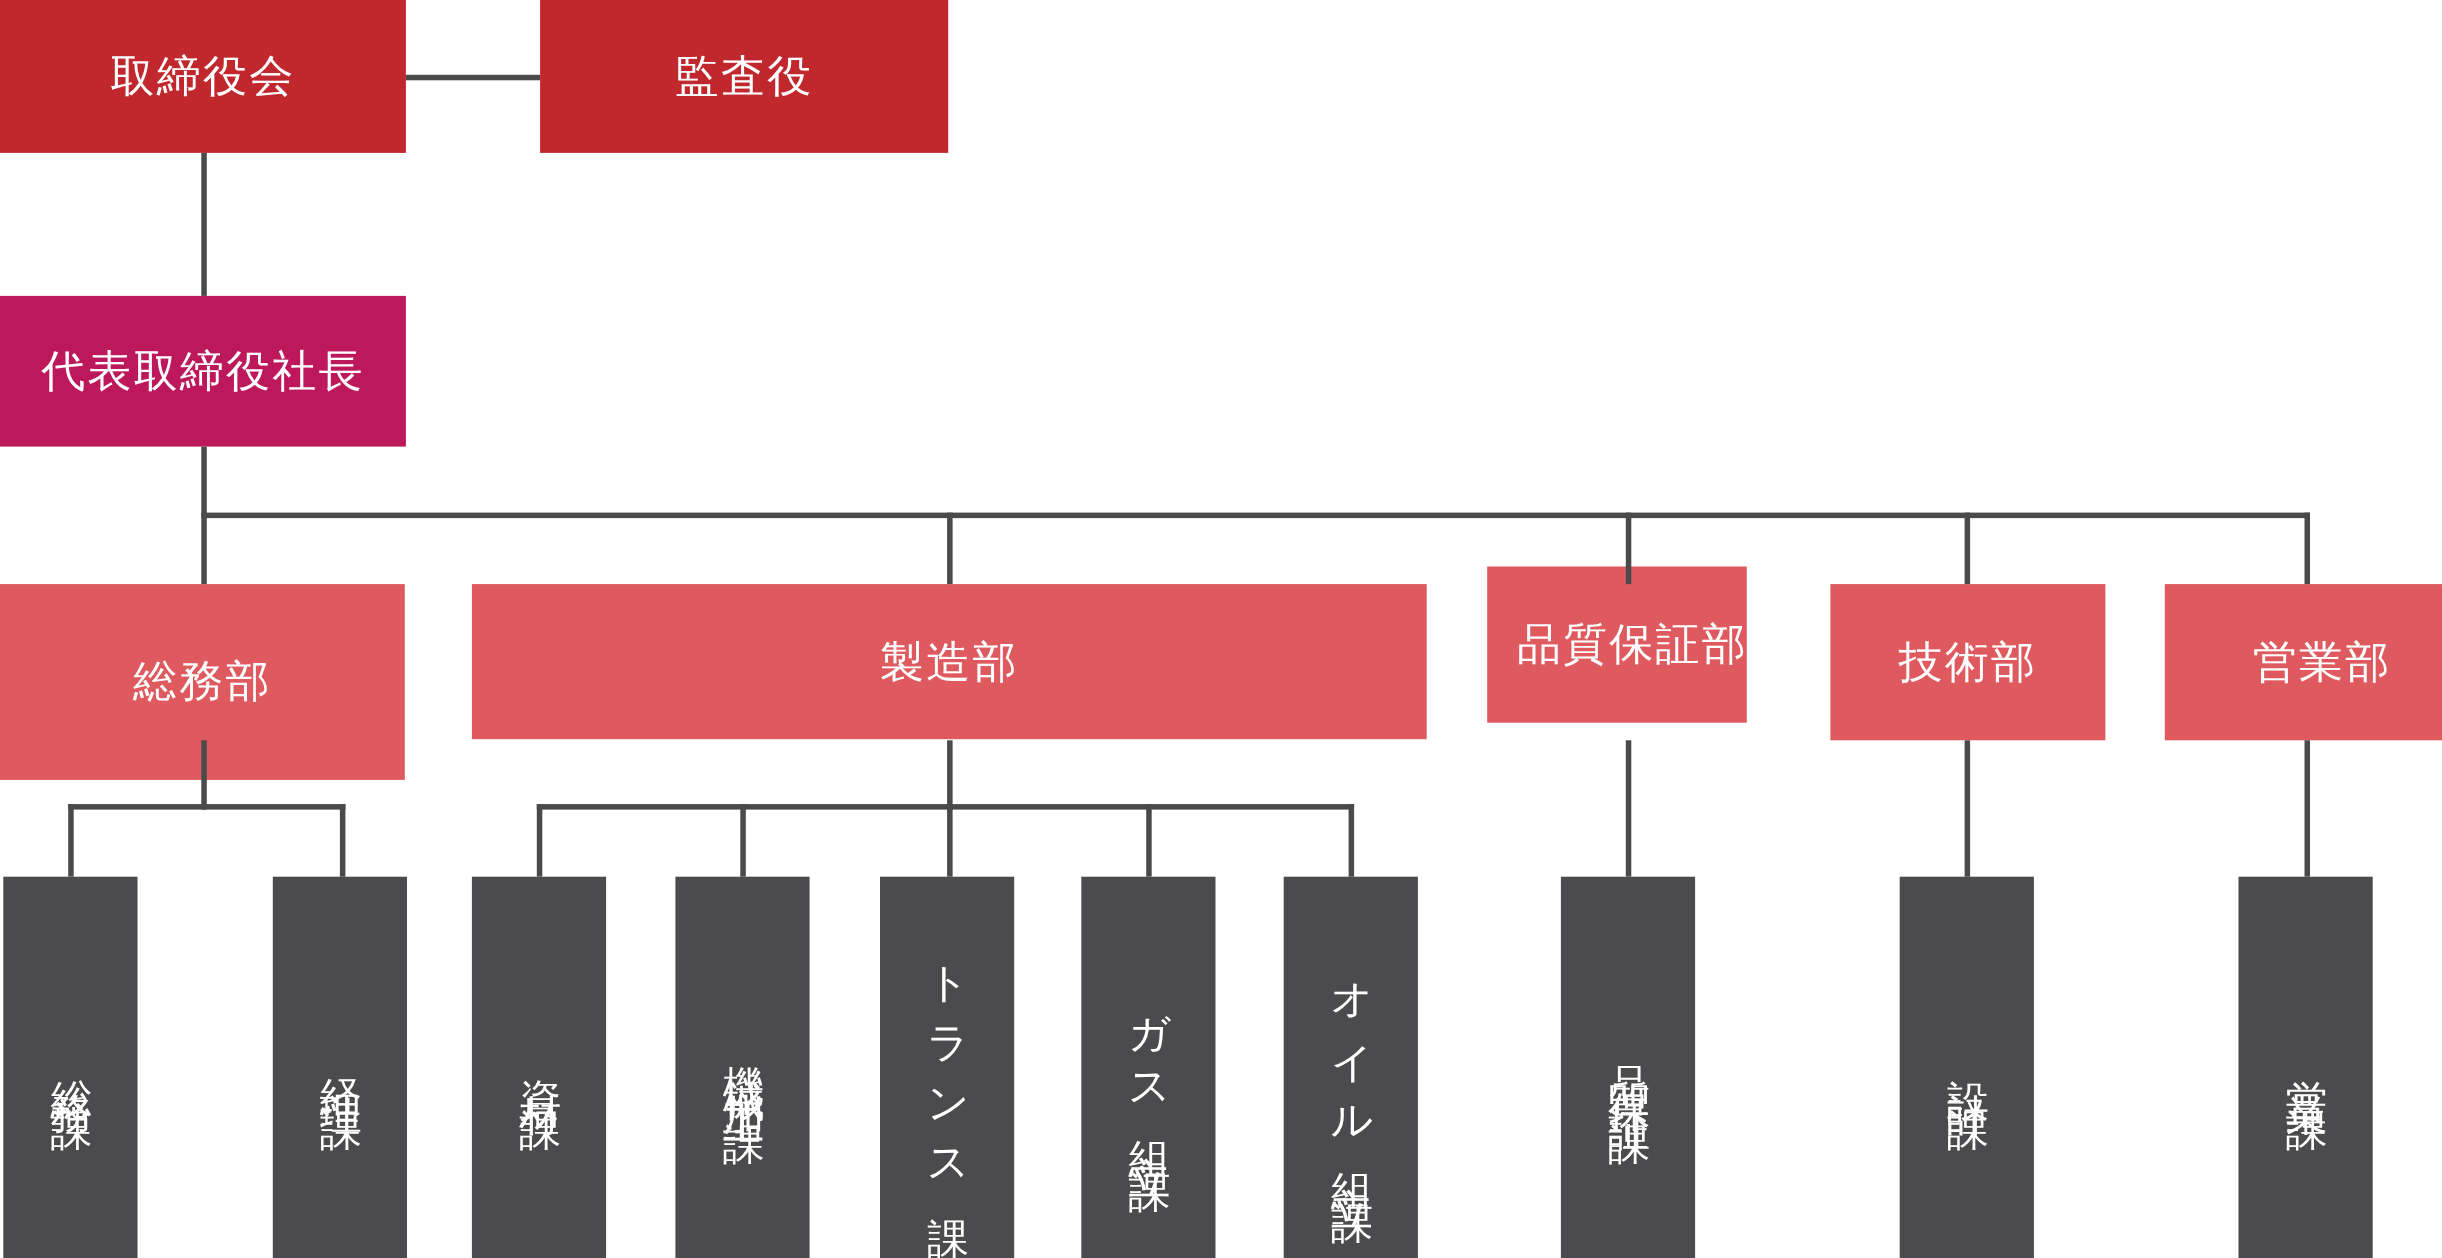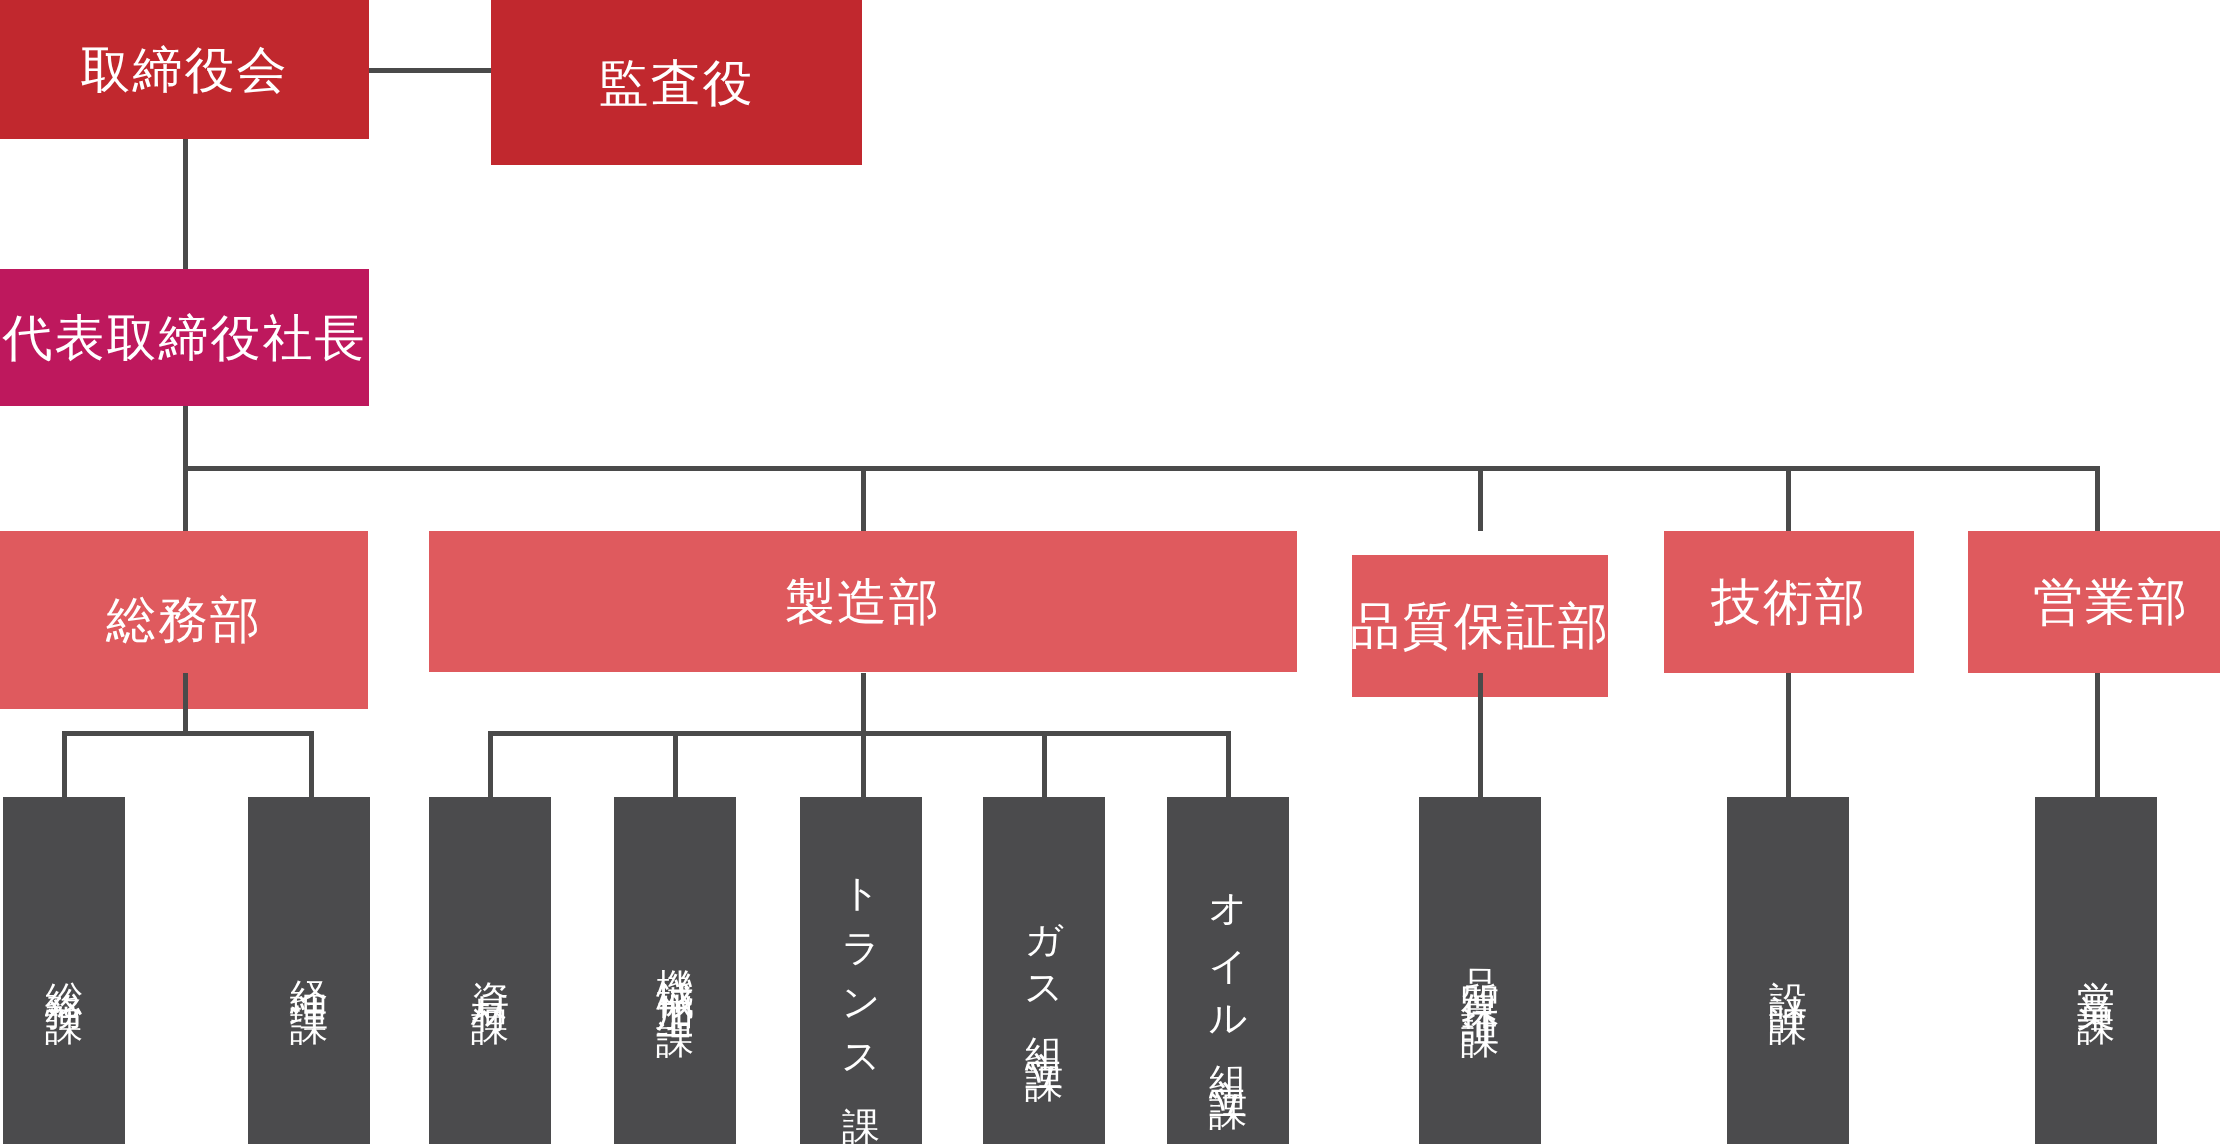--- a/index.html
+++ b/index.html
@@ -10,21 +10,21 @@
     background: #ffffff;
     font-family: "Liberation Sans", sans-serif;
     overflow: hidden;
   }
   .node {
     position: absolute;
     display: flex;
     align-items: center;
     justify-content: center;
     color: #ffffff;
-    font-size: 50px;
+    font-size: 40px;
     line-height: 1;
     letter-spacing: 2px;
     white-space: nowrap;
   }
   .node.exec   { background: #c1282e; }
   .node.pres   { background: #be185d; }
   .node.dept   { background: #df5a5e; }
   .node.sect   {
     background: #4b4b4d;
     font-size: 38px;
@@ -39,27 +39,27 @@
     position: absolute;
     background: #4a4a4a;
   }
 </style>
 </head>
 <body>
 
 <div id="stage">
 
   <div class="node exec" style="left:0; top:0; width:369px; height:139px;">取締役会</div>
-  <div class="node exec" style="left:491px; top:0; width:371px; height:165px;">監査役</div>
+  <div class="node exec" style="left:491px; top:0; width:371px; height:139px;">監査役</div>
 
   <div class="node pres" style="left:0; top:269px; width:369px; height:137px;">代表取締役社長</div>
 
   <div class="node dept" style="left:0; top:531px; width:368px; height:178px;">総務部</div>
   <div class="node dept" style="left:429px; top:531px; width:868px; height:141px;">製造部</div>
-  <div class="node dept" style="left:1352px; top:555px; width:256px; height:142px;">品質保証部</div>
+  <div class="node dept" style="left:1352px; top:515px; width:208px; height:142px;padding-left:28px;">品質保証部</div>
   <div class="node dept" style="left:1664px; top:531px; width:250px; height:142px;">技術部</div>
   <div class="node dept" style="left:1968px; top:531px; width:252px; height:142px;padding-left:17px;">営業部</div>
 
   <div class="node sect" style="left:3px; top:797px; width:122px; height:347px;">
     <span class="vtext">総務課</span>
   </div>
   <div class="node sect" style="left:248px; top:797px; width:122px; height:347px;">
     <span class="vtext">経理課</span>
   </div>
   <div class="node sect" style="left:429px; top:797px; width:122px; height:347px;">

